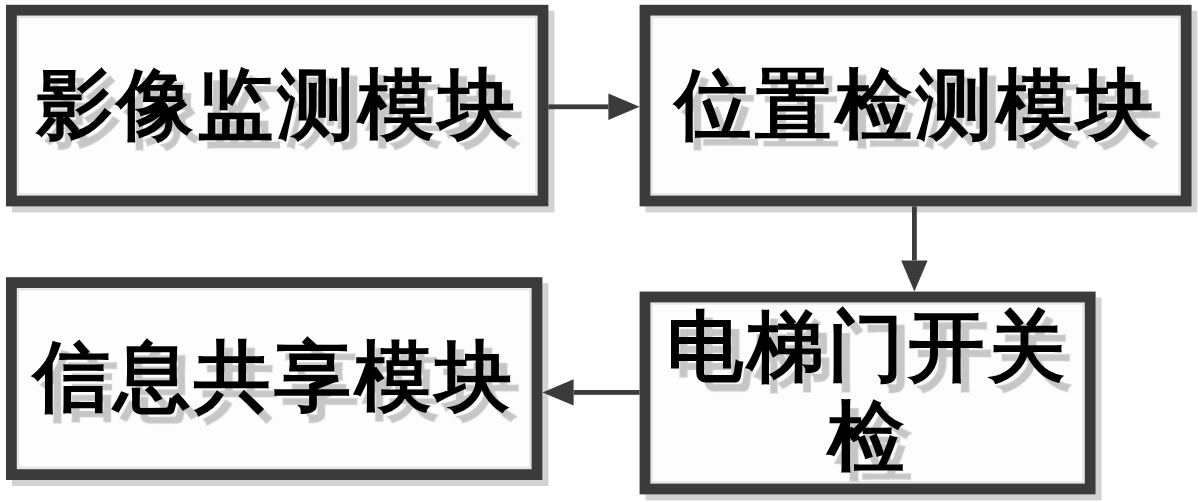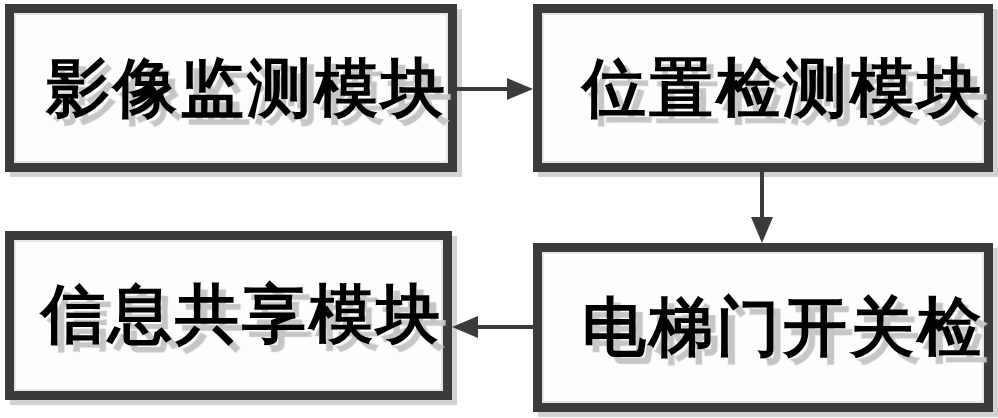--- a/index.html
+++ b/index.html
@@ -16,37 +16,37 @@
     overflow: hidden;
   }
   .box {
     position: absolute;
     box-sizing: border-box;
     border: 9px solid #3b3b3b;
     background: #fdfdfd;
     box-shadow: 5px 5px 0 #d2d2d2, inset 2px 2px 0 #e6e6e6, inset -2px -2px 0 #e6e6e6;
     display: flex;
     flex-direction: column;
-    align-items: flex-end;
+    align-items: center;
     justify-content: center;
     text-align: center;
   }
   .box-label {
     font-size: 64px;
     font-weight: bold;
     letter-spacing: 3px;
     line-height: 1.16;
     color: #000000;
     text-shadow: 7px 7px 1px #c6c6c6;
     white-space: nowrap;
   }
   .box-label.wrap { white-space: normal; }
   #box-image-monitoring   { left: 5px;   top: 4px;   width: 452px; height: 168px; }
   #box-position-detection { left: 533px; top: 4px;   width: 460px; height: 168px; }
-  #box-door-detection     { left: 533px; top: 243px; width: 460px; height: 169px; }
+  #box-door-detection     { left: 533px; top: 243px; width: 380px; height: 169px; }
   #box-info-sharing       { left: 5px;   top: 231px; width: 447px; height: 169px; font-family: Liberation Serif, serif; }
 
   .arrow {
     position: absolute;
     display: flex;
   }
   .arrow-h { flex-direction: row; align-items: center; height: 22px; }
   .arrow-v { flex-direction: column; align-items: center; width: 22px; }
   .arrow-line-h { flex: 1 1 auto; height: 4px; background: #3b3b3b; }
   .arrow-line-v { flex: 1 1 auto; width: 4px; background: #3b3b3b; }

